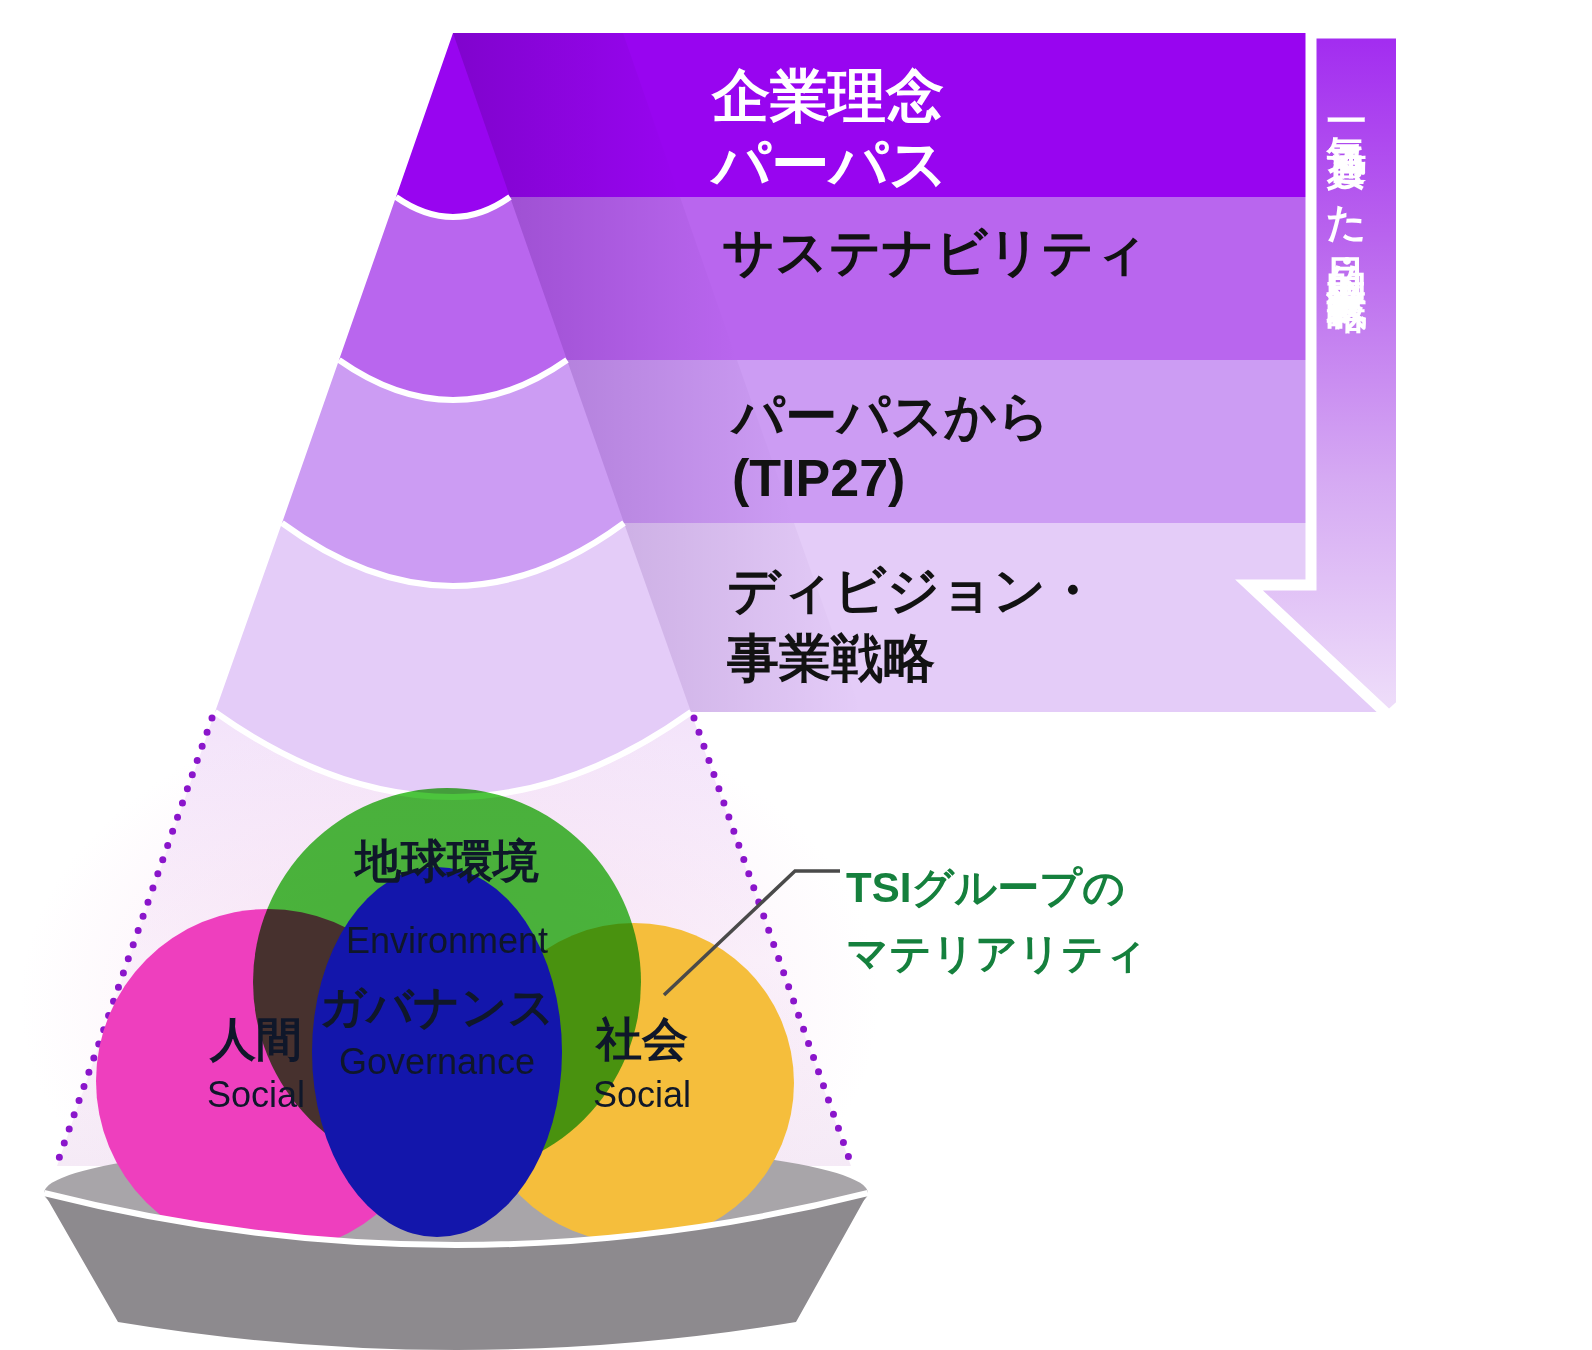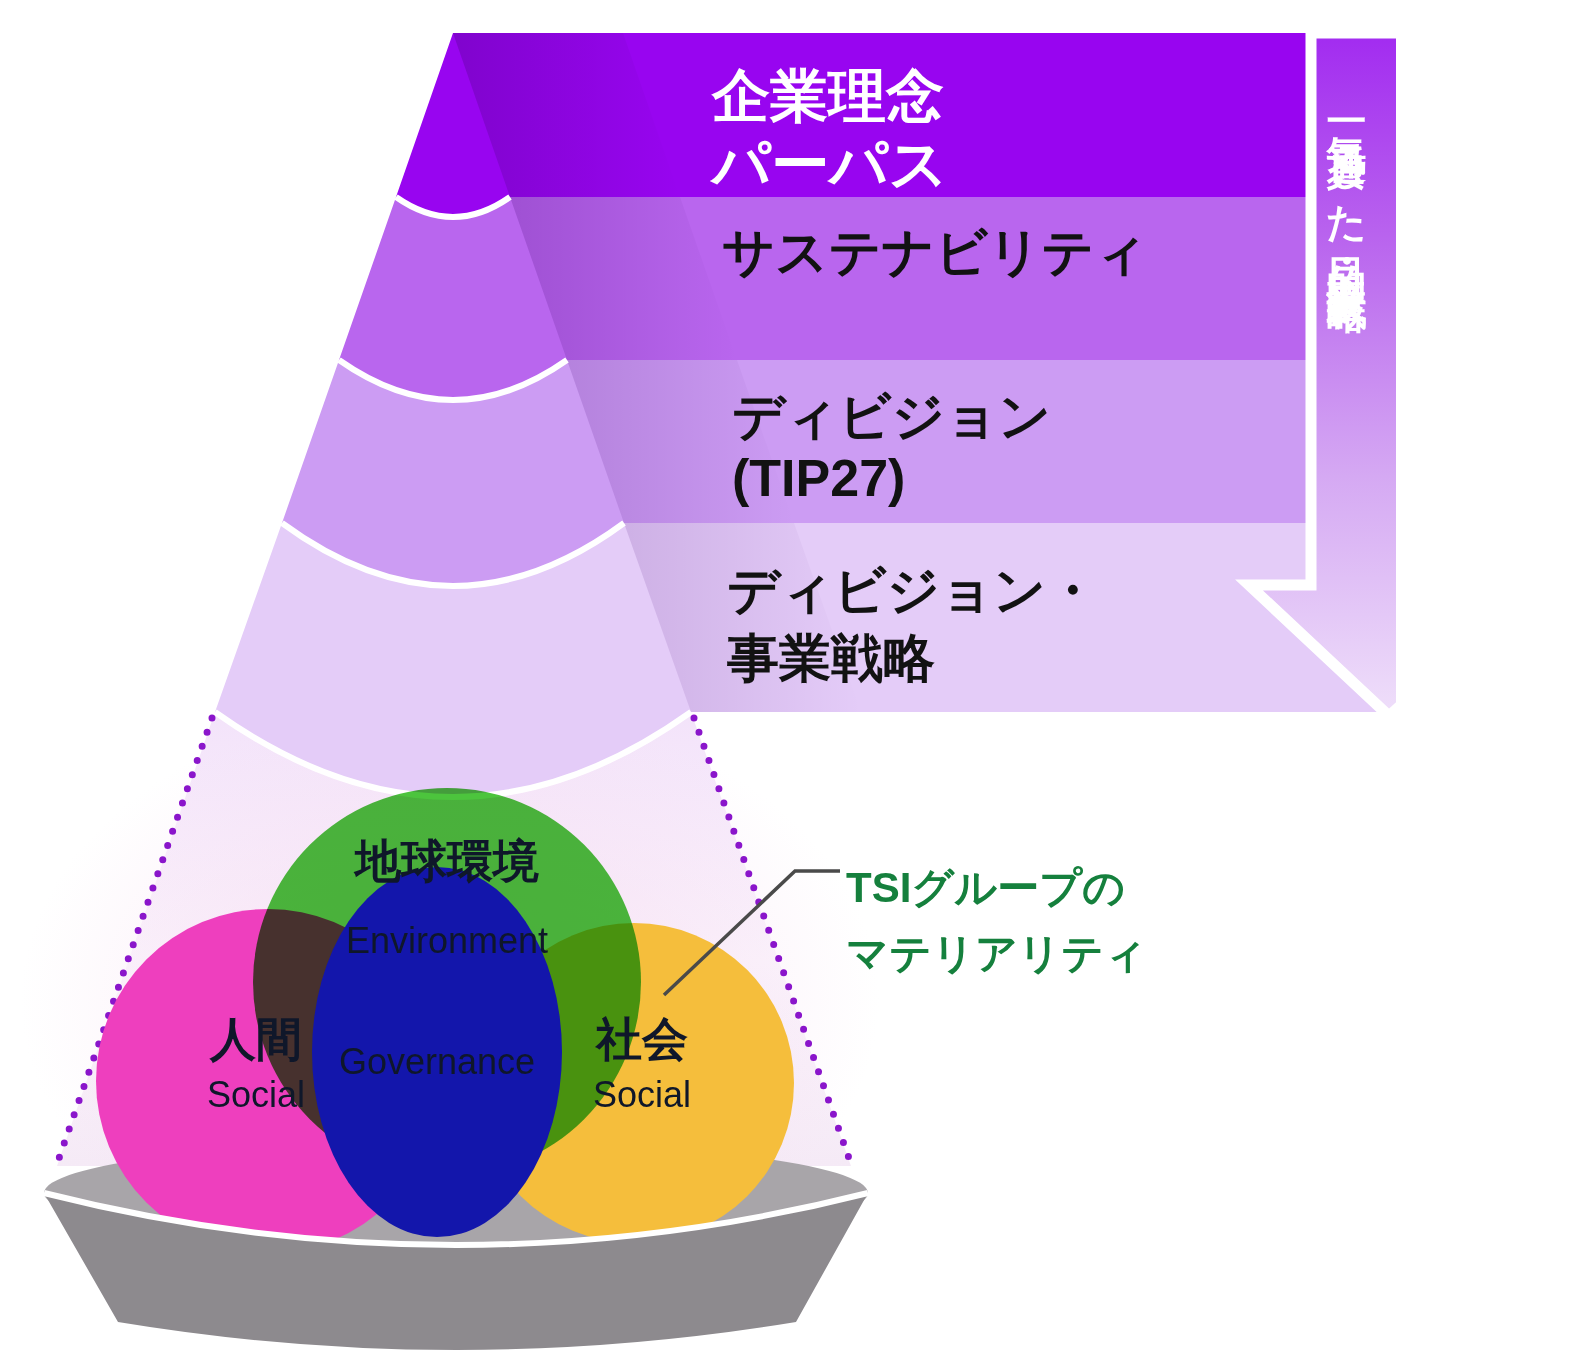--- a/index.html
+++ b/index.html
@@ -101,37 +101,38 @@
     <path d="M 1311 33 L 1464 33 L 1464 585 L 1533 585 L 1389 716 L 1249 585 L 1311 585 Z" fill="url(#arrowGrad)" stroke="#ffffff" stroke-width="11" stroke-linejoin="miter"></path>
 
     <path d="M 1586 10 L 1586 1344" stroke="#5F5F5F" stroke-width="5" fill="none" stroke-dasharray="0 9.6" stroke-linecap="round"></path>
   </svg>
 
   <div class="txt lvl l1 white" style="left:712px;top:58px;">企業理念</div>
   <div class="txt lvl l1 white" style="left:712px;top:126px;">パーパス</div>
 
   <div class="txt lvl l2" style="left:722px;top:218px;text-align:right;">サステナビリティ</div>
 
-  <div class="txt lvl l3" style="left:732px;top:382px;">ディビジョン</div>
+  <div class="txt lvl l3" style="left:732px;top:382px;">パーパスから</div>
   <div class="txt lvl l3" style="left:732px;top:448px;">(TIP27)</div>
 
   <div class="txt lvl l4" style="left:727px;top:556px;">ディビジョン・</div>
   <div class="txt lvl l4" style="left:727px;top:624px;">事業戦略</div>
 
   <div class="vcol right" style="left:1407px;top:80px;">企業理念・パーパスから</div>
   <div class="vcol left" style="left:1327px;top:100px;">一気通貫した目的・事業戦略</div>
 
   <div class="txt tsi" style="left:846px;top:856px;">TSIグループの</div>
   <div class="txt tsi" style="left:846px;top:922px;">マテリアリティ</div>
 
   <div class="clabel ja" style="left:447px;top:862px;">地球環境</div>
   <div class="clabel en" style="left:447px;top:941px;">Environment</div>
 
   <div class="clabel ja" style="left:256px;top:1040px;">人間</div>
   <div class="clabel en" style="left:256px;top:1095px;">Social</div>
 
+  <div class="clabel ja" style="left:437px;top:1008px;">ガバナンス</div>
   <div class="clabel en" style="left:437px;top:1062px;">Governance</div>
 
   <div class="clabel ja" style="left:642px;top:1040px;">社会</div>
   <div class="clabel en" style="left:642px;top:1095px;text-align:center;">Social</div>
 
 
 </div>
 
 </body></html>

